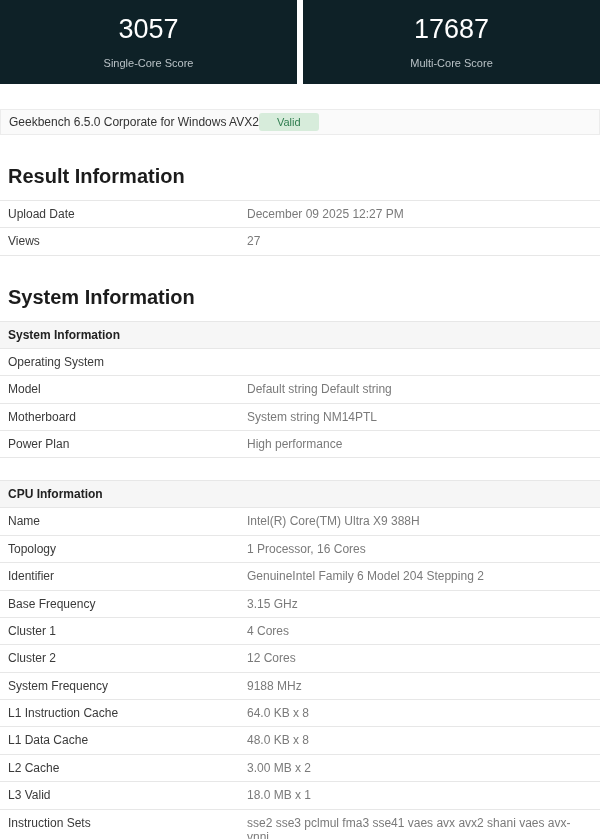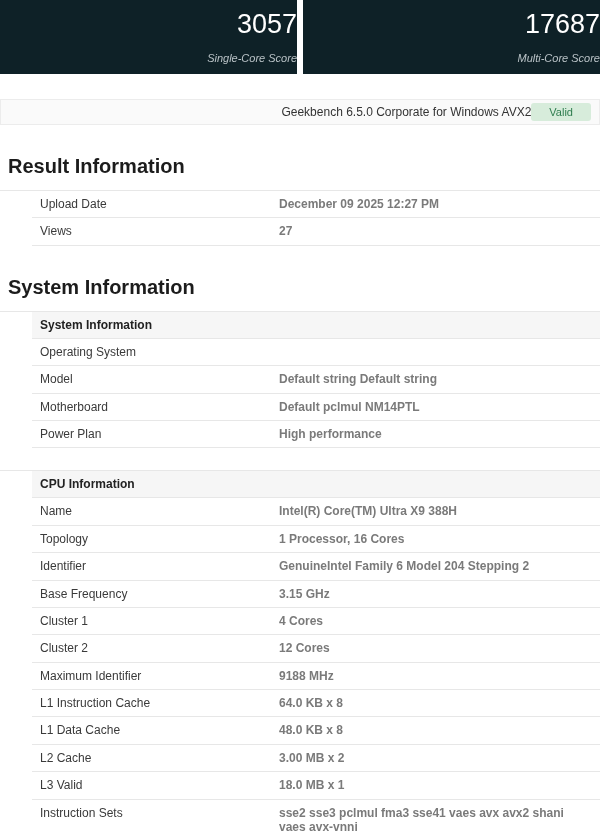--- a/index.html
+++ b/index.html
@@ -14,53 +14,53 @@
     --value-text:#7a7a7a;
   }
   html,body{margin:0;padding:0;}
   body{
     width:600px;height:839px;overflow:hidden;background:#ffffff;
     font-family:"Liberation Sans","DejaVu Sans",sans-serif;
     -webkit-font-smoothing:antialiased;
   }
   .score-row{display:flex;gap:6px;}
   .score-card{
-    flex:1;height:74px;background:var(--score-bg);
-    display:flex;flex-direction:column;align-items:flex-end;justify-content:center;
+    flex:1;height:84px;background:var(--score-bg);
+    display:flex;flex-direction:column;align-items:center;justify-content:center;
   }
   .score-value{font-size:27px;line-height:1.1;color:var(--score-text);font-weight:400;}
-  .score-label{font-size:11px;color:var(--score-label);margin-top:12px;font-style:italic;}
+  .score-label{font-size:11px;color:var(--score-label);margin-top:12px;}
   .result-header{
     margin-top:25px;height:26px;background:#fafafa;border:1px solid #ececec;
-    display:flex;align-items:center;justify-content:flex-end;
+    display:flex;align-items:center;justify-content:flex-start;
     padding:0 8px;box-sizing:border-box;
   }
   .result-title{font-size:12px;color:#333;}
   .badge{
     font-size:11px;background:var(--badge-bg);color:var(--badge-text);
     padding:3px 18px;border-radius:3px;line-height:1.1;
   }
   .section-title{
     font-size:20px;font-weight:700;color:#1c1c1c;
     margin:30px 8px 12px 8px;
   }
-  .info-table{border-top:1px solid var(--border);margin-bottom:22px;padding-left:32px;}
+  .info-table{border-top:1px solid var(--border);margin-bottom:22px;}
   .table-header{
     background:var(--subheader-bg);font-size:12px;font-weight:700;color:#222;
     padding:6px 8px;border-bottom:1px solid var(--border);
   }
   .table-row{
     display:flex;border-bottom:1px solid var(--border);
     font-size:12px;line-height:1.2;
   }
   .cell-label{
     flex:0 0 247px;box-sizing:border-box;padding:6px 8px;color:var(--label-text);
   }
   .cell-value{
-    flex:1;padding:6px 8px 6px 0;color:var(--value-text);font-weight:bold;
+    flex:1;padding:6px 8px 6px 0;color:var(--value-text);
   }
 </style>
 </head>
 <body>
 
 <div class="page">
 
   <div class="score-row">
     <div class="score-card">
       <div class="score-value">3057</div>
@@ -97,21 +97,21 @@
           <div class="table-header">System Information</div>
           <div class="table-row">
             <div class="cell-label">Operating System</div>
           </div>
           <div class="table-row">
             <div class="cell-label">Model</div>
             <div class="cell-value">Default string Default string</div>
           </div>
           <div class="table-row">
             <div class="cell-label">Motherboard</div>
-            <div class="cell-value">Default pclmul NM14PTL</div>
+            <div class="cell-value">System string NM14PTL</div>
           </div>
           <div class="table-row">
             <div class="cell-label">Power Plan</div>
             <div class="cell-value">High performance</div>
           </div>
         </div>
         <div class="info-table">
           <div class="table-header">CPU Information</div>
           <div class="table-row">
             <div class="cell-label">Name</div>
@@ -131,21 +131,21 @@
           </div>
           <div class="table-row">
             <div class="cell-label">Cluster 1</div>
             <div class="cell-value">4 Cores</div>
           </div>
           <div class="table-row">
             <div class="cell-label">Cluster 2</div>
             <div class="cell-value">12 Cores</div>
           </div>
           <div class="table-row">
-            <div class="cell-label">Maximum Identifier</div>
+            <div class="cell-label">System Frequency</div>
             <div class="cell-value">9188 MHz</div>
           </div>
           <div class="table-row">
             <div class="cell-label">L1 Instruction Cache</div>
             <div class="cell-value">64.0 KB x 8</div>
           </div>
           <div class="table-row">
             <div class="cell-label">L1 Data Cache</div>
             <div class="cell-value">48.0 KB x 8</div>
           </div>

